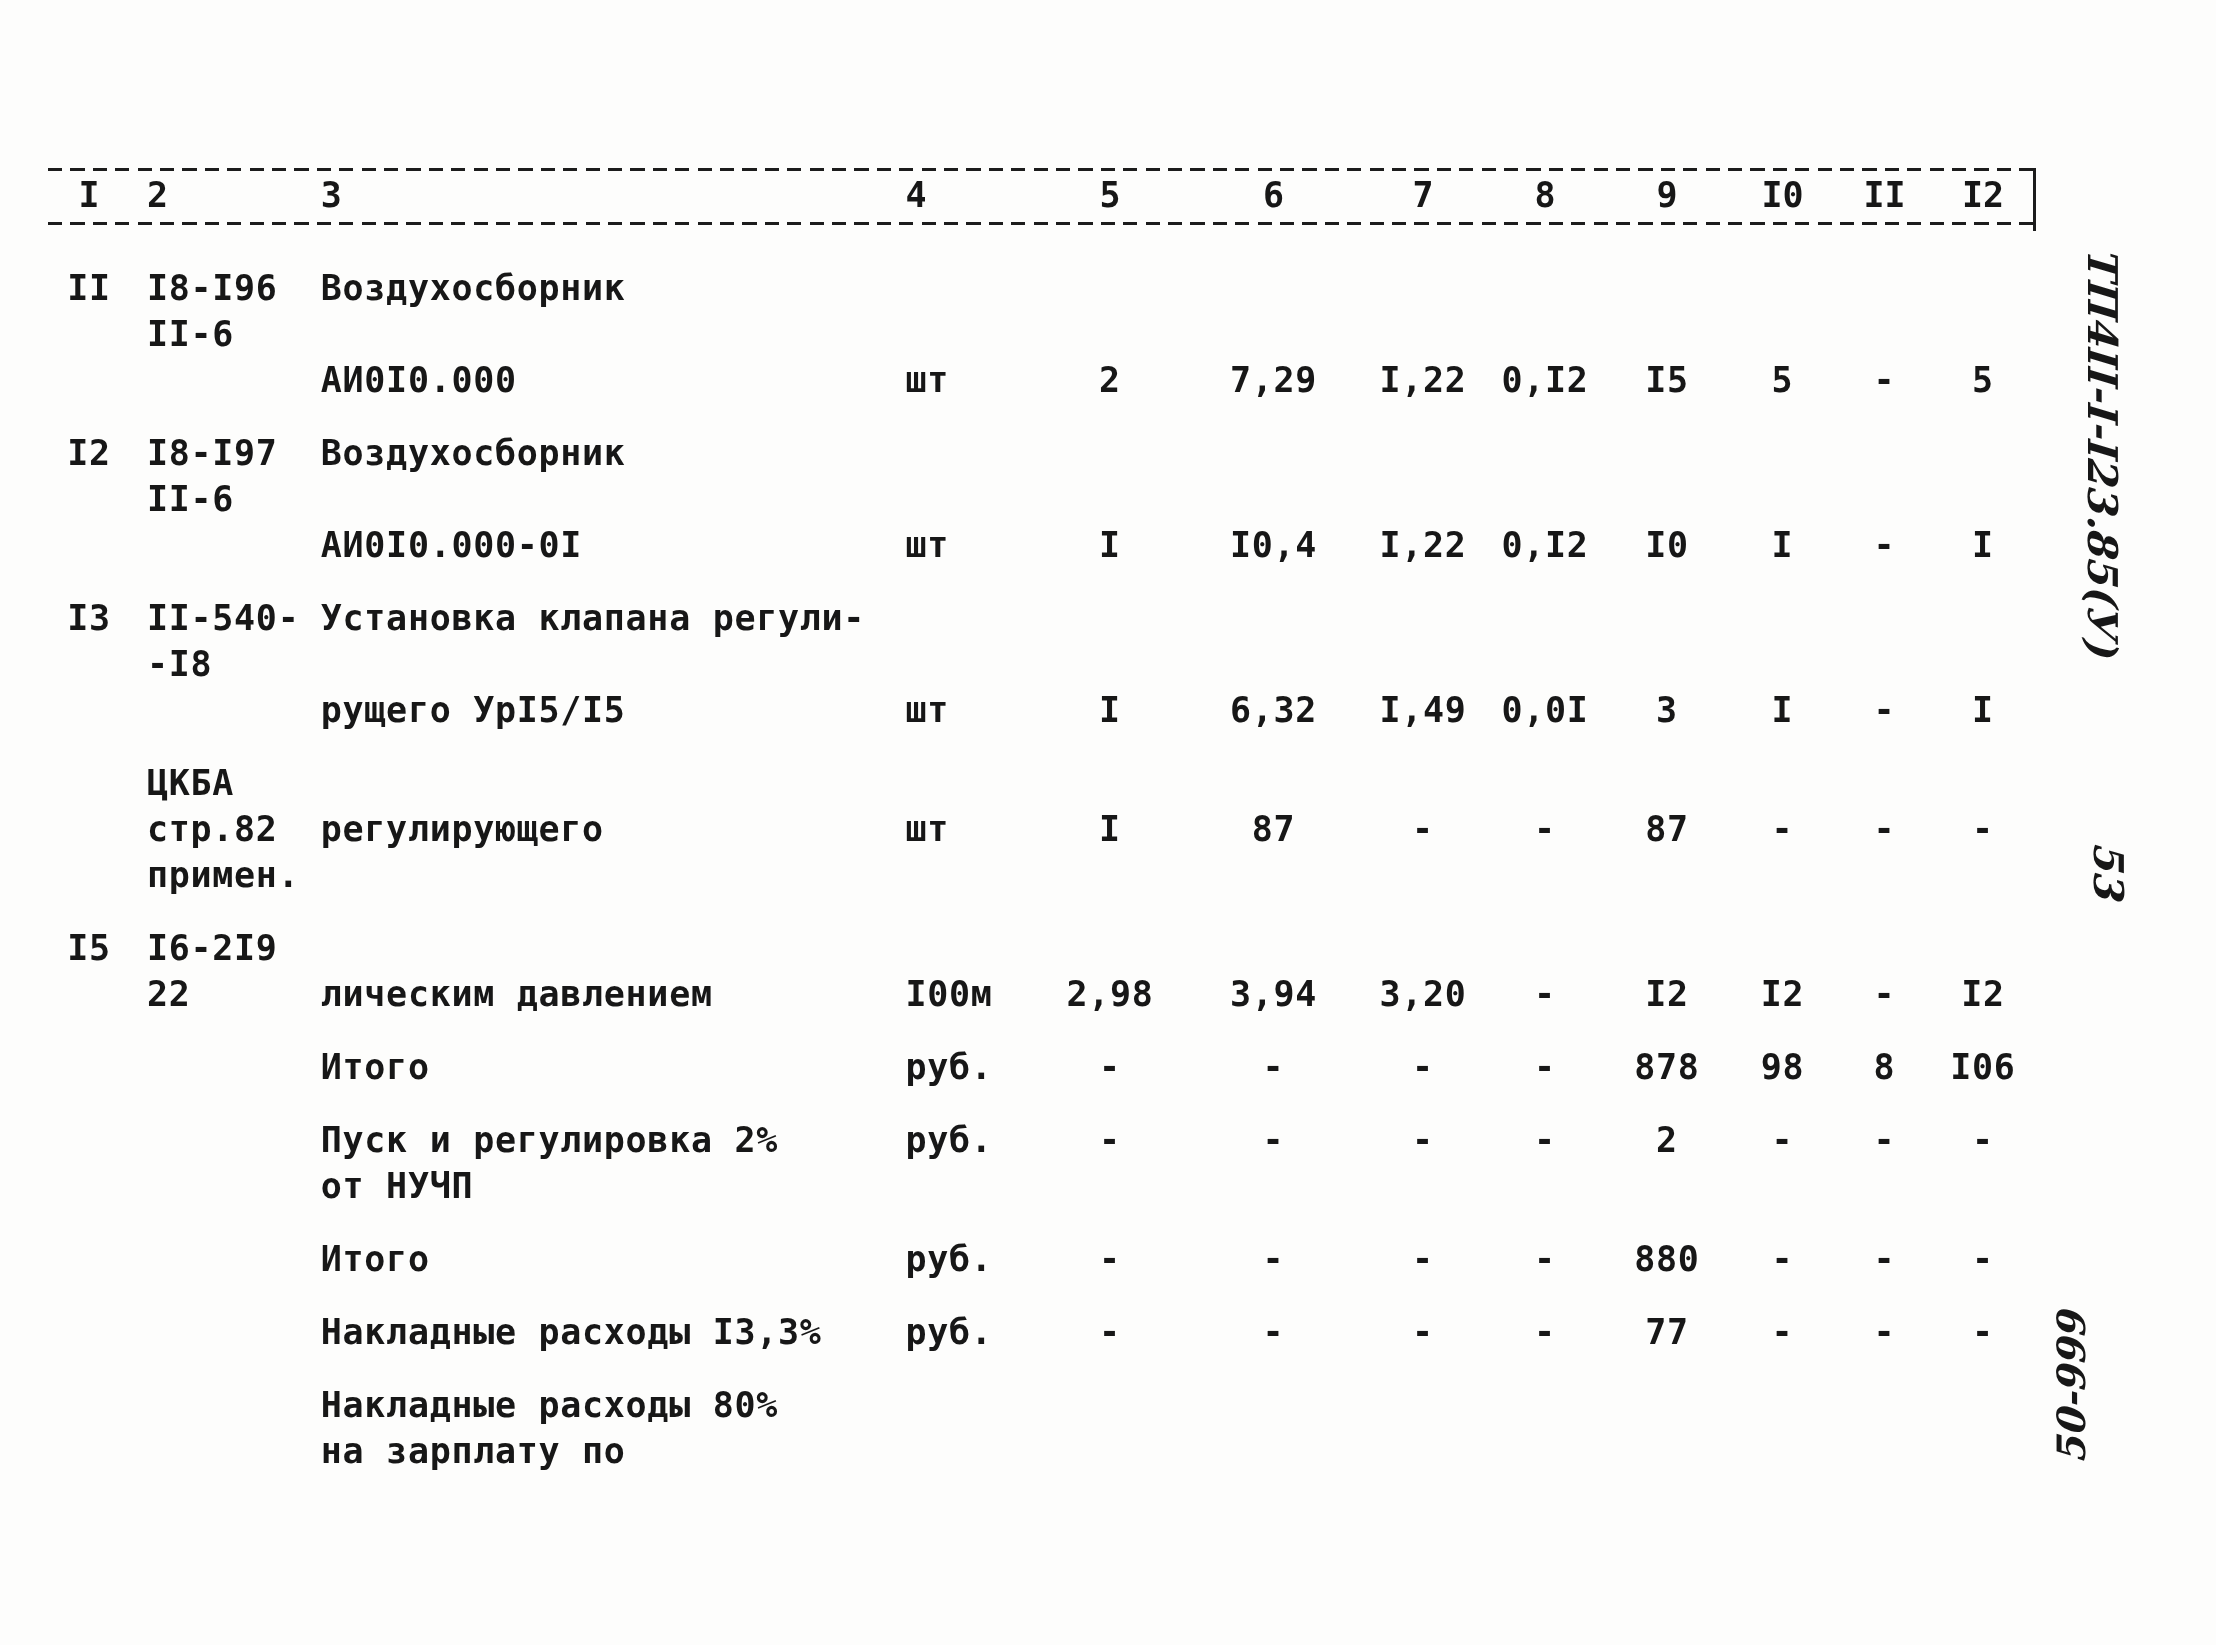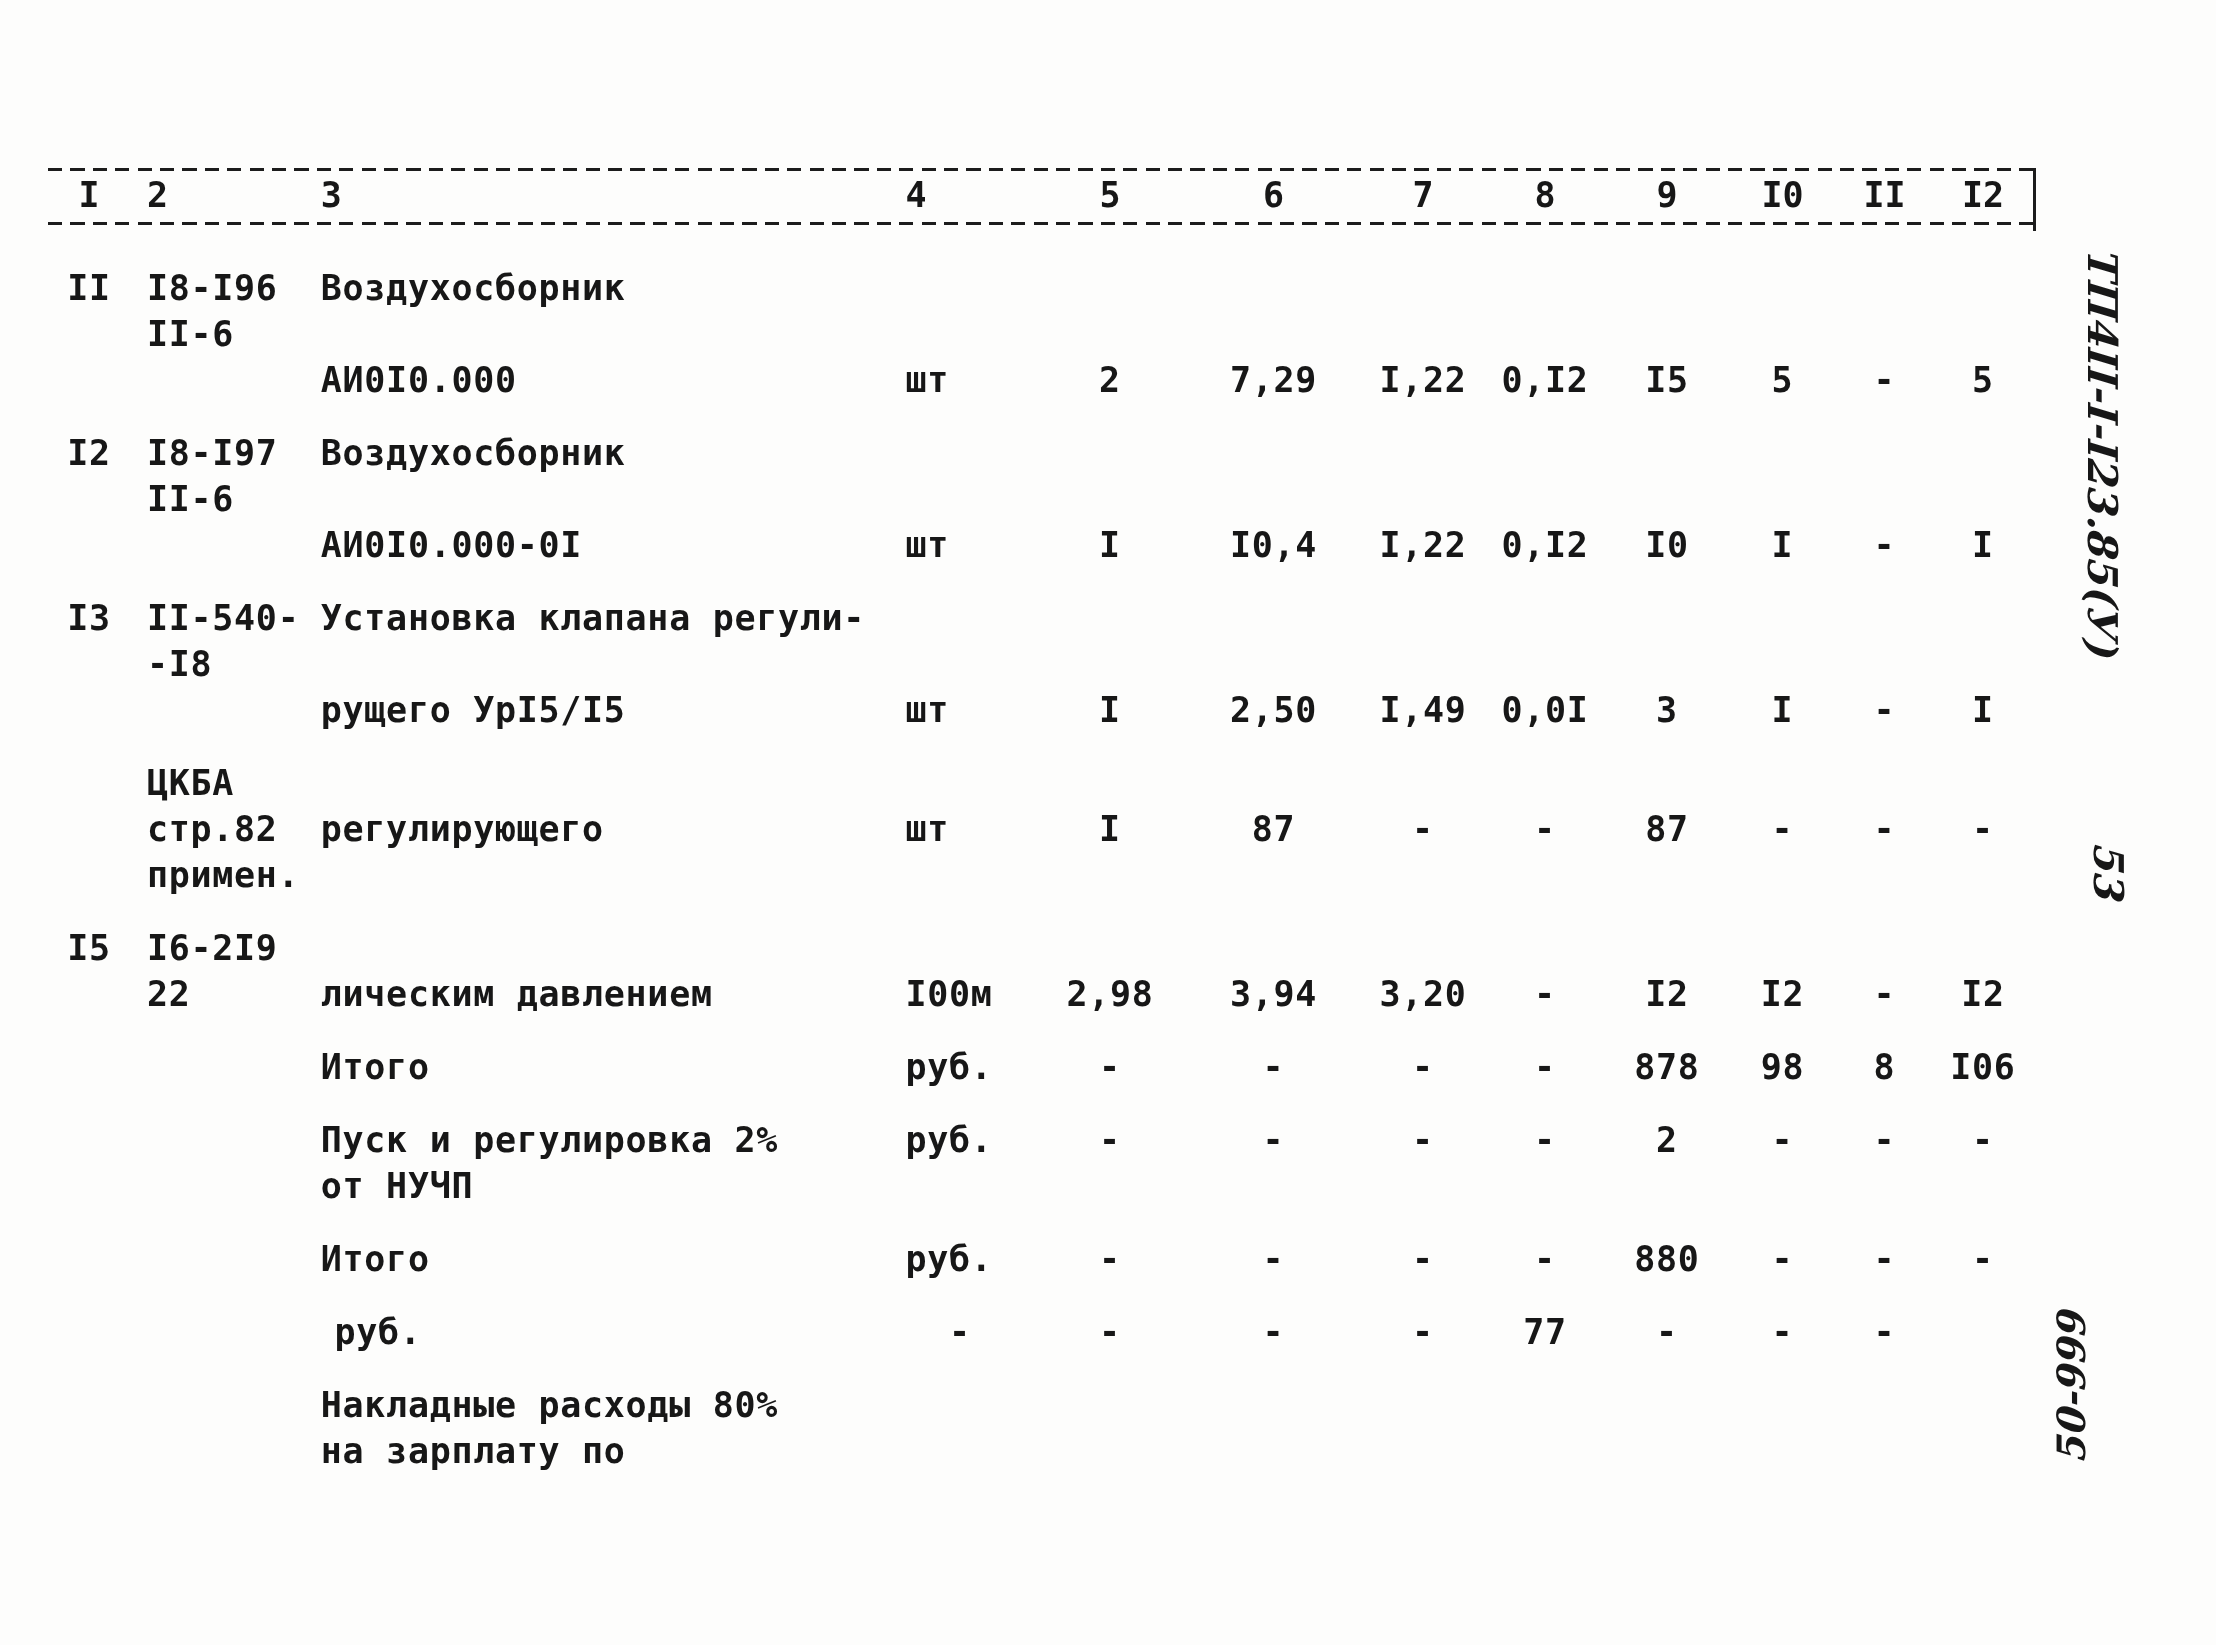--- a/index.html
+++ b/index.html
@@ -187,21 +187,21 @@
           <div class="cell c10"></div>
           <div class="cell c11"></div>
           <div class="cell c12"></div>
         </div>
         <div class="tline grid">
           <div class="cell c1"></div>
           <div class="cell c2"></div>
           <div class="cell c3">рущего УрI5/I5</div>
           <div class="cell c4">шт</div>
           <div class="cell c5">I</div>
-          <div class="cell c6">2,50</div>
+          <div class="cell c6">6,32</div>
           <div class="cell c7">I,49</div>
           <div class="cell c8">0,0I</div>
           <div class="cell c9">3</div>
           <div class="cell c10">I</div>
           <div class="cell c11">-</div>
           <div class="cell c12">I</div>
         </div>
       </div>
       <div class="trow">
         <div class="tline grid">
@@ -335,20 +335,21 @@
           <div class="cell c9">880</div>
           <div class="cell c10">-</div>
           <div class="cell c11">-</div>
           <div class="cell c12">-</div>
         </div>
       </div>
       <div class="trow">
         <div class="tline grid">
           <div class="cell c1"></div>
           <div class="cell c2"></div>
+          <div class="cell c3">Накладные расходы I3,3%</div>
           <div class="cell c4">руб.</div>
           <div class="cell c5">-</div>
           <div class="cell c6">-</div>
           <div class="cell c7">-</div>
           <div class="cell c8">-</div>
           <div class="cell c9">77</div>
           <div class="cell c10">-</div>
           <div class="cell c11">-</div>
           <div class="cell c12">-</div>
         </div>

